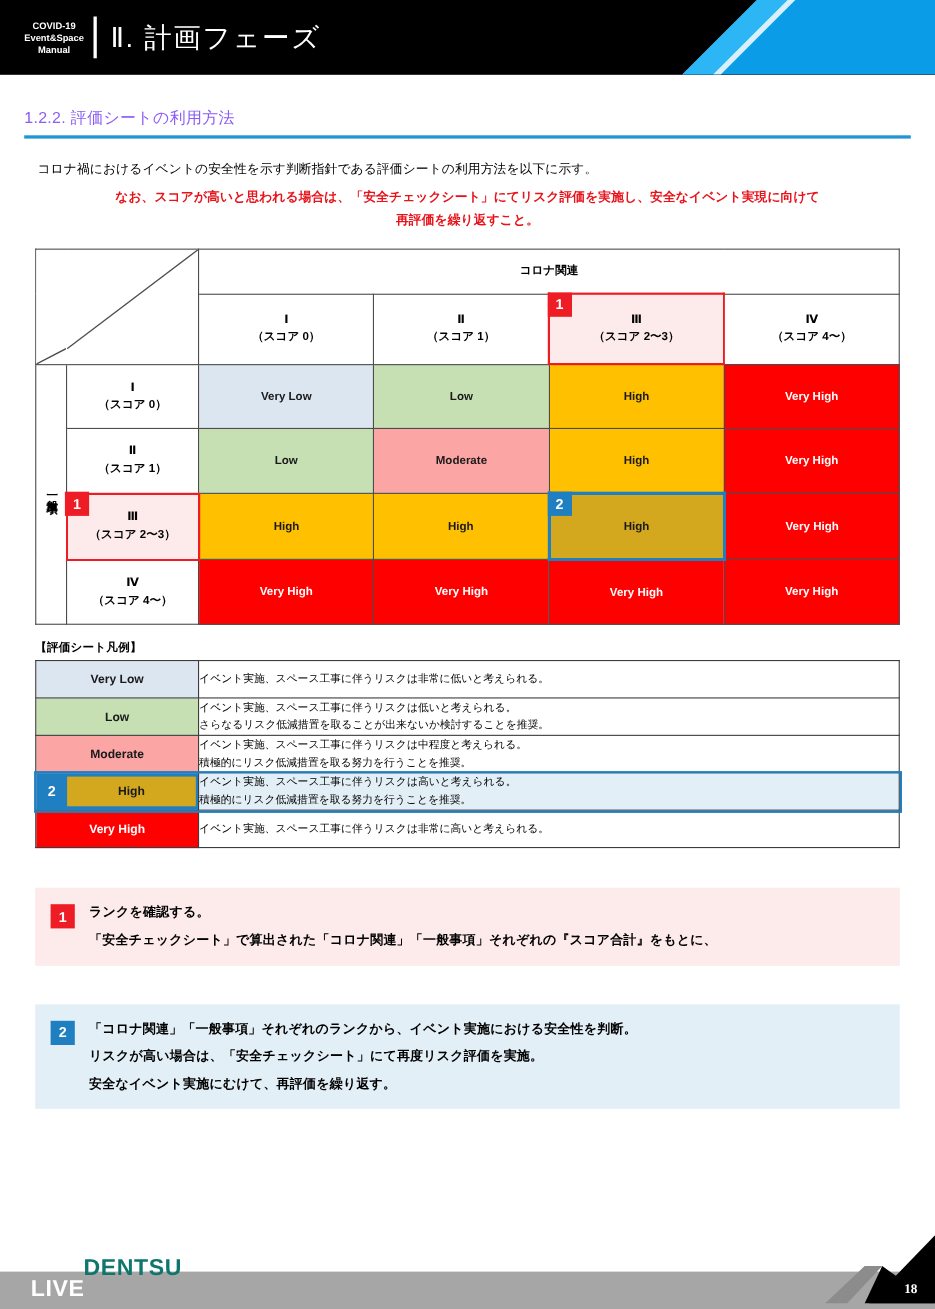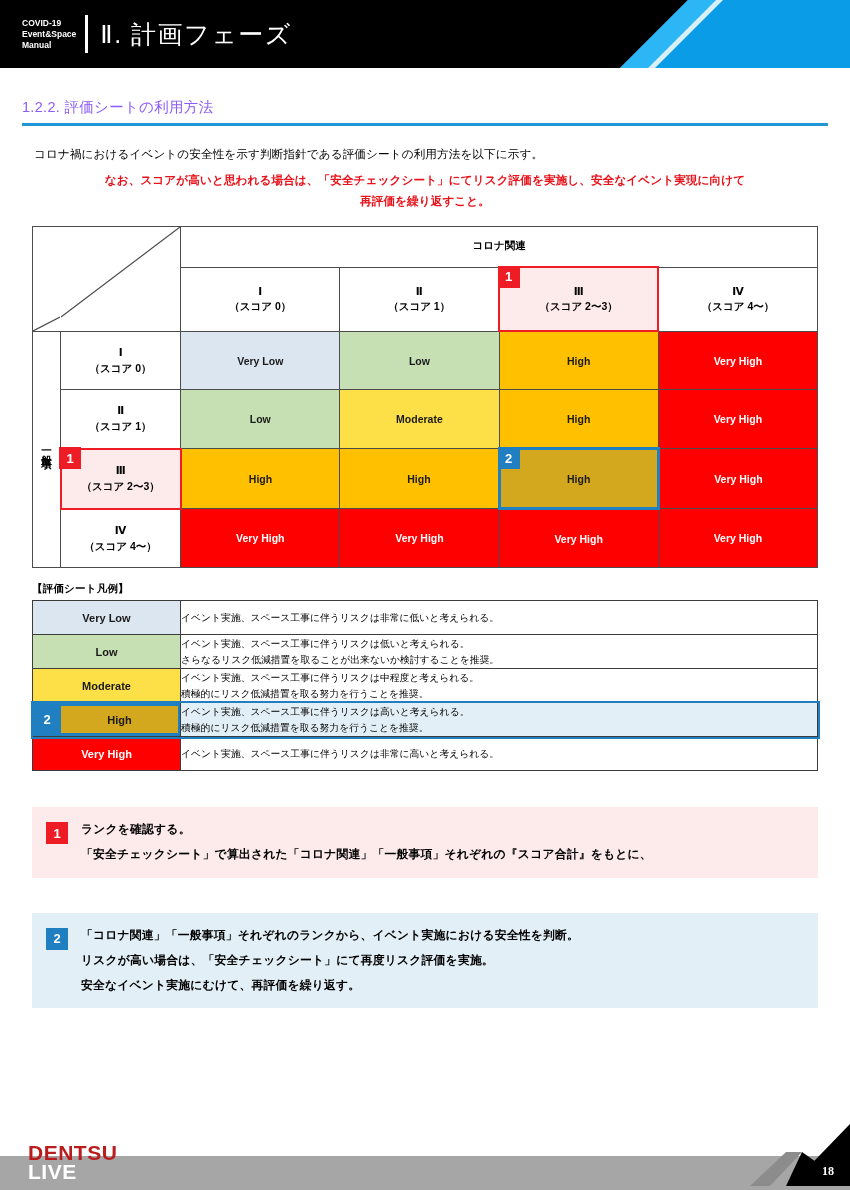--- a/index.html
+++ b/index.html
@@ -36,20 +36,21 @@
     left: 22px;
     top: 0;
     height: 68px;
     display: flex;
     align-items: center;
   }
   .manual-tag {
     color: #ffffff;
     font-size: 8.5px;
     line-height: 11px;
+    text-align: center;
     letter-spacing: 0px;
     font-weight: bold;
     padding-right: 9px;
     white-space: nowrap;
   }
   .header-divider {
     width: 3px;
     height: 38px;
     background: #ffffff;
     margin-right: 12px;
@@ -175,21 +176,21 @@
     border: 2.5px solid #ee1c25 !important;
     position: relative;
   }
   .cell {
     height: 57px;
     font-size: 11px;
     font-weight: bold;
   }
   .c-verylow  { background: #dce6f1; color: #1a1a1a; }
   .c-low      { background: #c6e0b4; color: #1a1a1a; }
-  .c-moderate { background: #fde047; color: #1a1a1a; }
+  .c-moderate { background: #fca5a5; color: #1a1a1a; }
   .c-high     { background: #ffc000; color: #1a1a1a; }
   .c-veryhigh { background: #ff0000; color: #ffffff; }
   .cell.focus {
     border: 3px solid #1f7fc0 !important;
     background: #d4a81e;
     position: relative;
   }
 
   
   .badge {
@@ -328,21 +329,21 @@
     position: absolute;
     left: 28px;
     bottom: 8px;
     color: #ffffff;
     font-size: 21px;
     font-weight: bold;
     line-height: 0.93;
     letter-spacing: 0.5px;
     z-index: 3;
   }
-  .footer-logo .dentsu { color: #b91c1c; }
+  .footer-logo .dentsu { color: #0f766e; margin-left: 48px; }
   .footer-corner { position: absolute; right: 0; bottom: 0; }
   .page-num {
     position: absolute;
     right: 16px;
     bottom: 11px;
     color: #ffffff;
     font-size: 12px;
     font-weight: bold;
     z-index: 4;
     font-family: Liberation Serif, serif;

